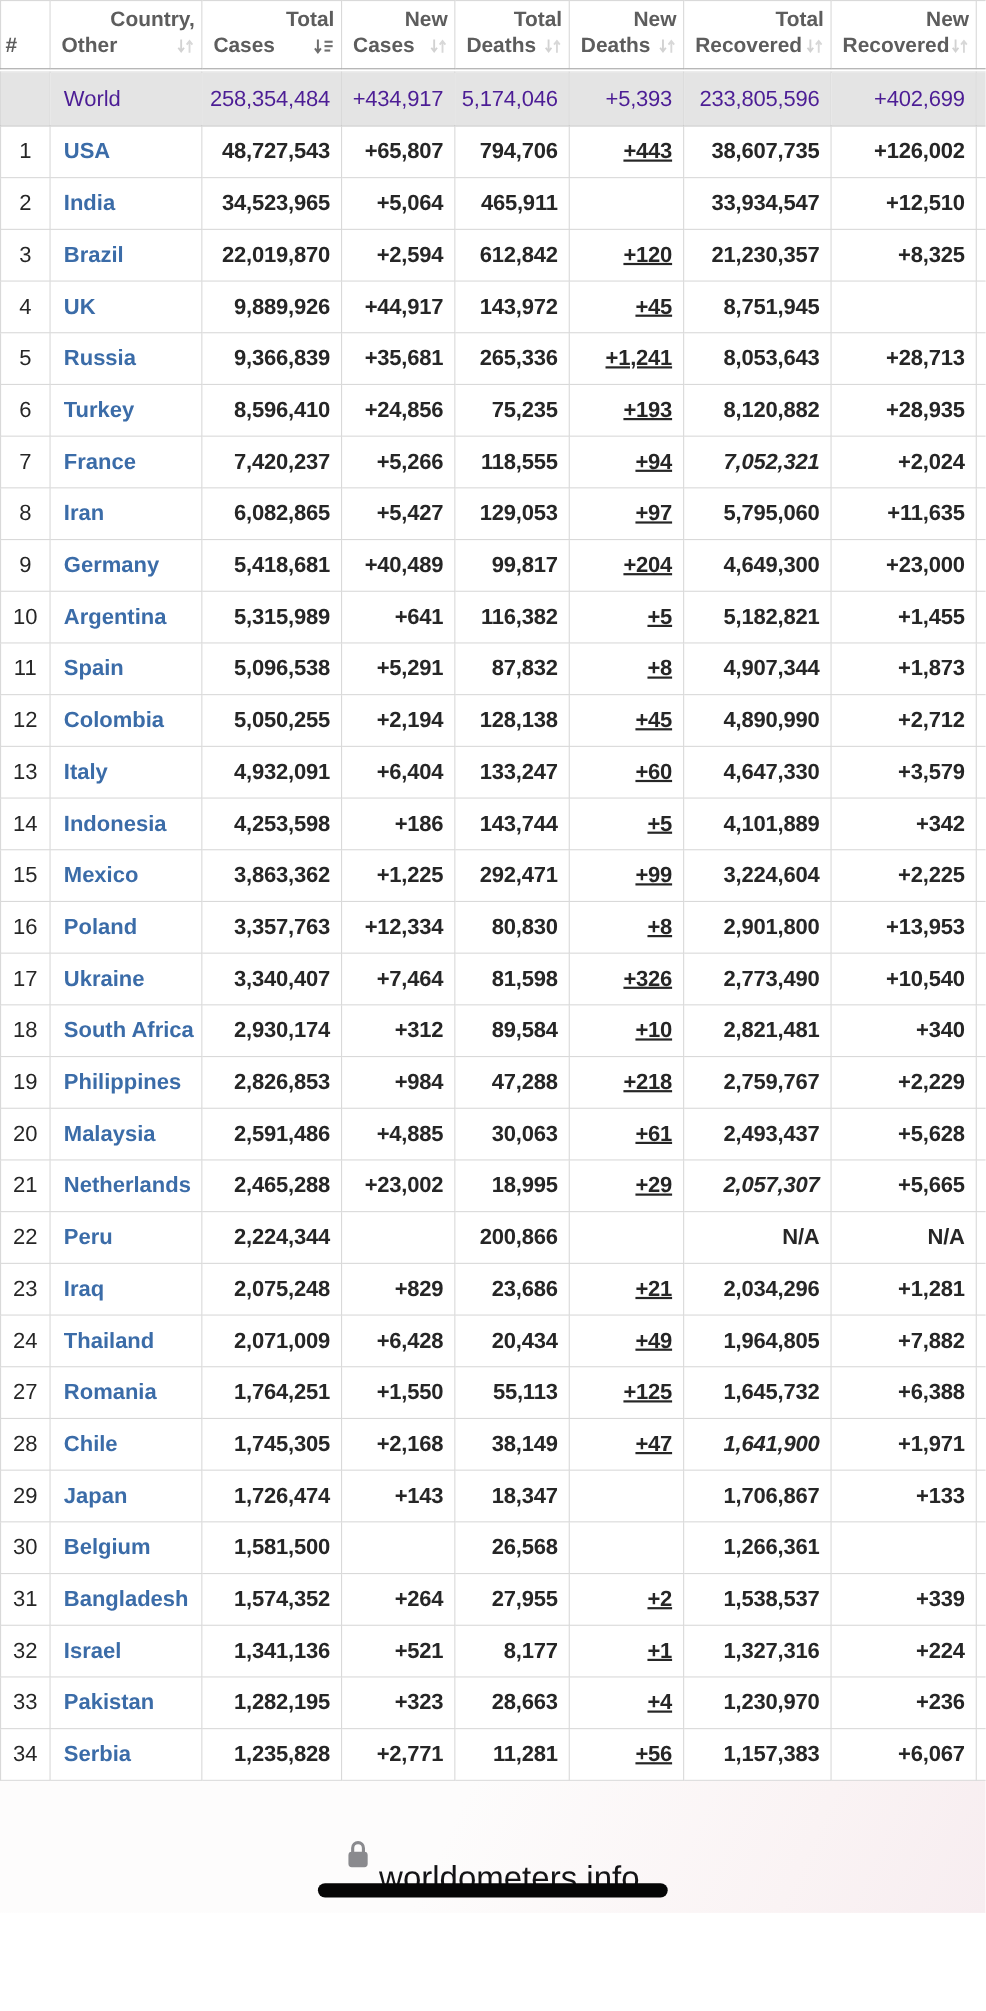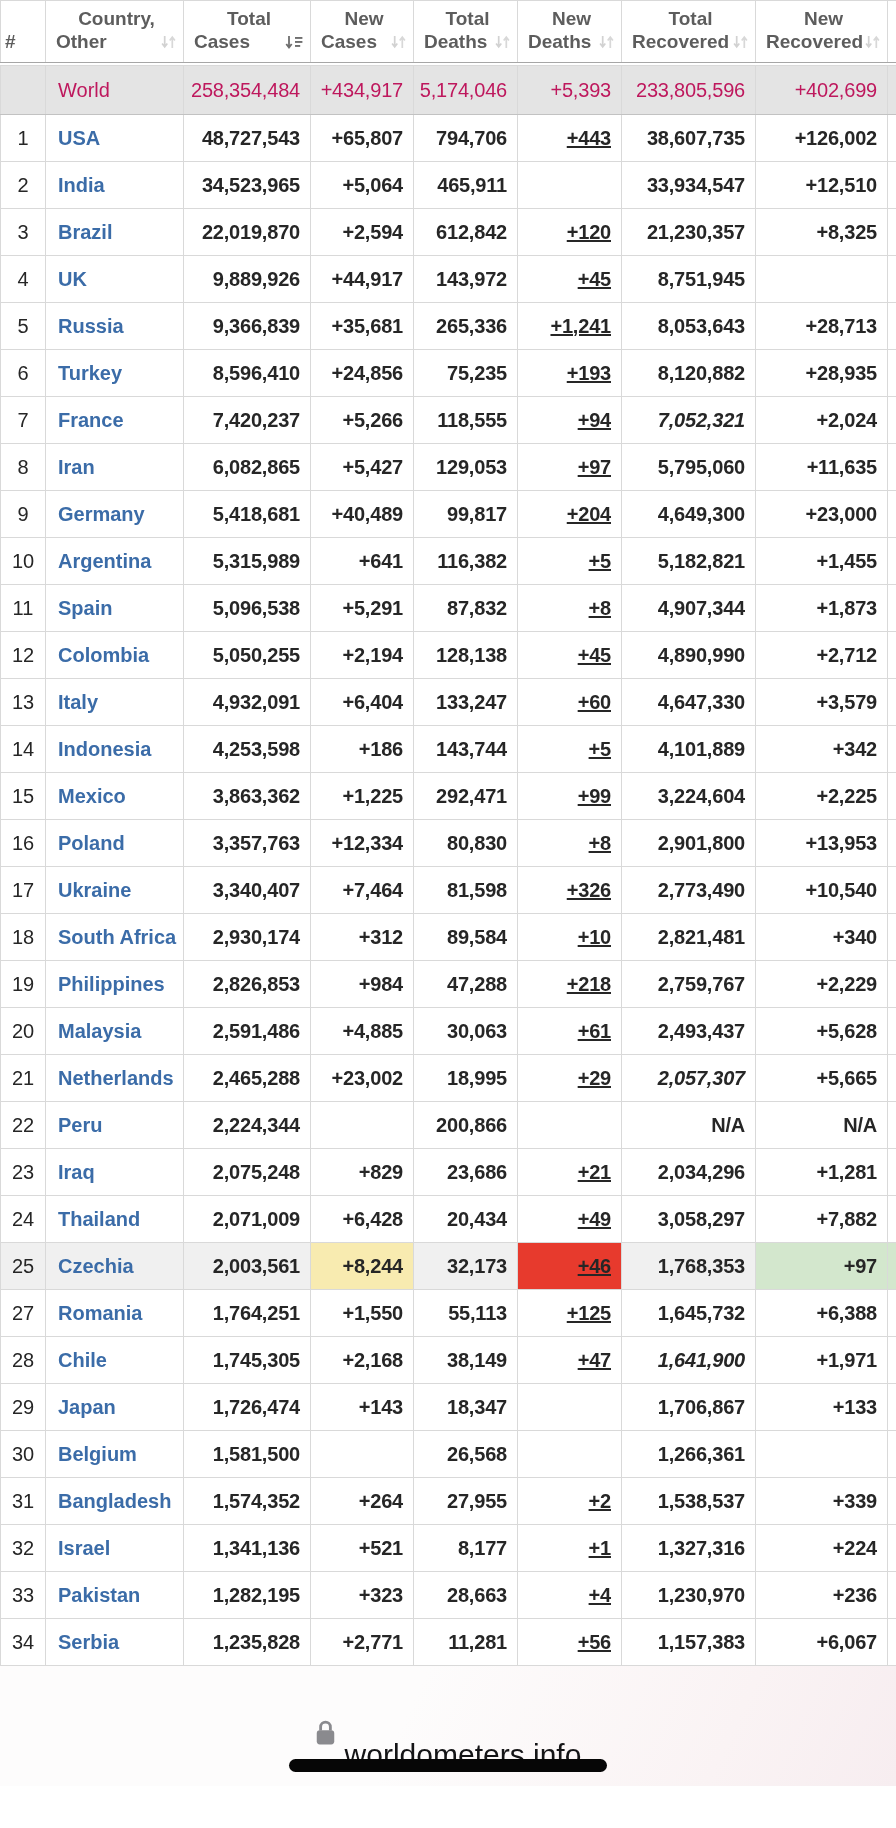--- a/index.html
+++ b/index.html
@@ -9,35 +9,35 @@
 
   table { border-collapse:collapse; table-layout:fixed; width:896px; }
 
   th, td { border:1px solid #d9d9d9; overflow:hidden; white-space:nowrap; }
   td:last-child, th:last-child { border-right:none; }
 
   
   thead th {
     height:58px; background:#fff; vertical-align:bottom;
     font-size:19px; font-weight:700; color:#5d5d5d;
-    text-align:center; padding:6px 6px 9px 10px;
+    text-align:right; padding:6px 6px 9px 10px;
     border-bottom:1px solid #a6a6a6;
   }
   thead th.h-rank { text-align:center; padding-left:4px; }
   .hline { line-height:23px; }
   .hline2 { display:flex; align-items:center; line-height:23px; }
   .hline2 .sorticon { margin-left:auto; flex:none; }
 
   
   tr.spacer td { height:3px; border:none; background:#fff; padding:0; }
 
   
   tr.world td {
     background:#e4e4e4; height:49px; border-bottom:1px solid #c2c2c2;
-    font-size:20px; font-weight:400; color:#be185d;
+    font-size:20px; font-weight:400; color:#4c1d95;
   }
   tr.world td.c-country { padding-left:12px; }
 
   
   tbody.data td { height:47px; font-size:20px; color:#262626; background:#fff; }
   td.c-rank { text-align:center; font-size:16px; font-weight:400; color:#8f8f8f; }
   td.c-country { padding-left:12px; }
   .country-link {
     color:#3b6ca8; font-weight:700; 
     text-decoration-thickness:2px; text-underline-offset:3px; cursor:pointer;
@@ -487,36 +487,25 @@
     <td class="c-edge green"></td>
   </tr>
 
   <tr>
     <td class="c-rank">24</td>
     <td class="c-country"><a class="country-link">Thailand</a></td>
     <td class="c-num">2,071,009</td>
     <td class="c-num yellow">+6,428</td>
     <td class="c-num">20,434</td>
     <td class="c-num red">+49</td>
-    <td class="c-num">3,058,297</td>
+    <td class="c-num">1,964,805</td>
     <td class="c-num green">+7,882</td>
     <td class="c-edge green"></td>
   </tr>
 
-  <tr class="shaded">
-    <td class="c-rank">25</td>
-    <td class="c-country"><a class="country-link">Czechia</a></td>
-    <td class="c-num">2,003,561</td>
-    <td class="c-num yellow">+8,244</td>
-    <td class="c-num">32,173</td>
-    <td class="c-num red">+46</td>
-    <td class="c-num">1,768,353</td>
-    <td class="c-num green">+97</td>
-    <td class="c-edge green"></td>
-  </tr>
 
 
   <tr>
     <td class="c-rank">27</td>
     <td class="c-country"><a class="country-link">Romania</a></td>
     <td class="c-num">1,764,251</td>
     <td class="c-num yellow">+1,550</td>
     <td class="c-num">55,113</td>
     <td class="c-num red">+125</td>
     <td class="c-num">1,645,732</td>

